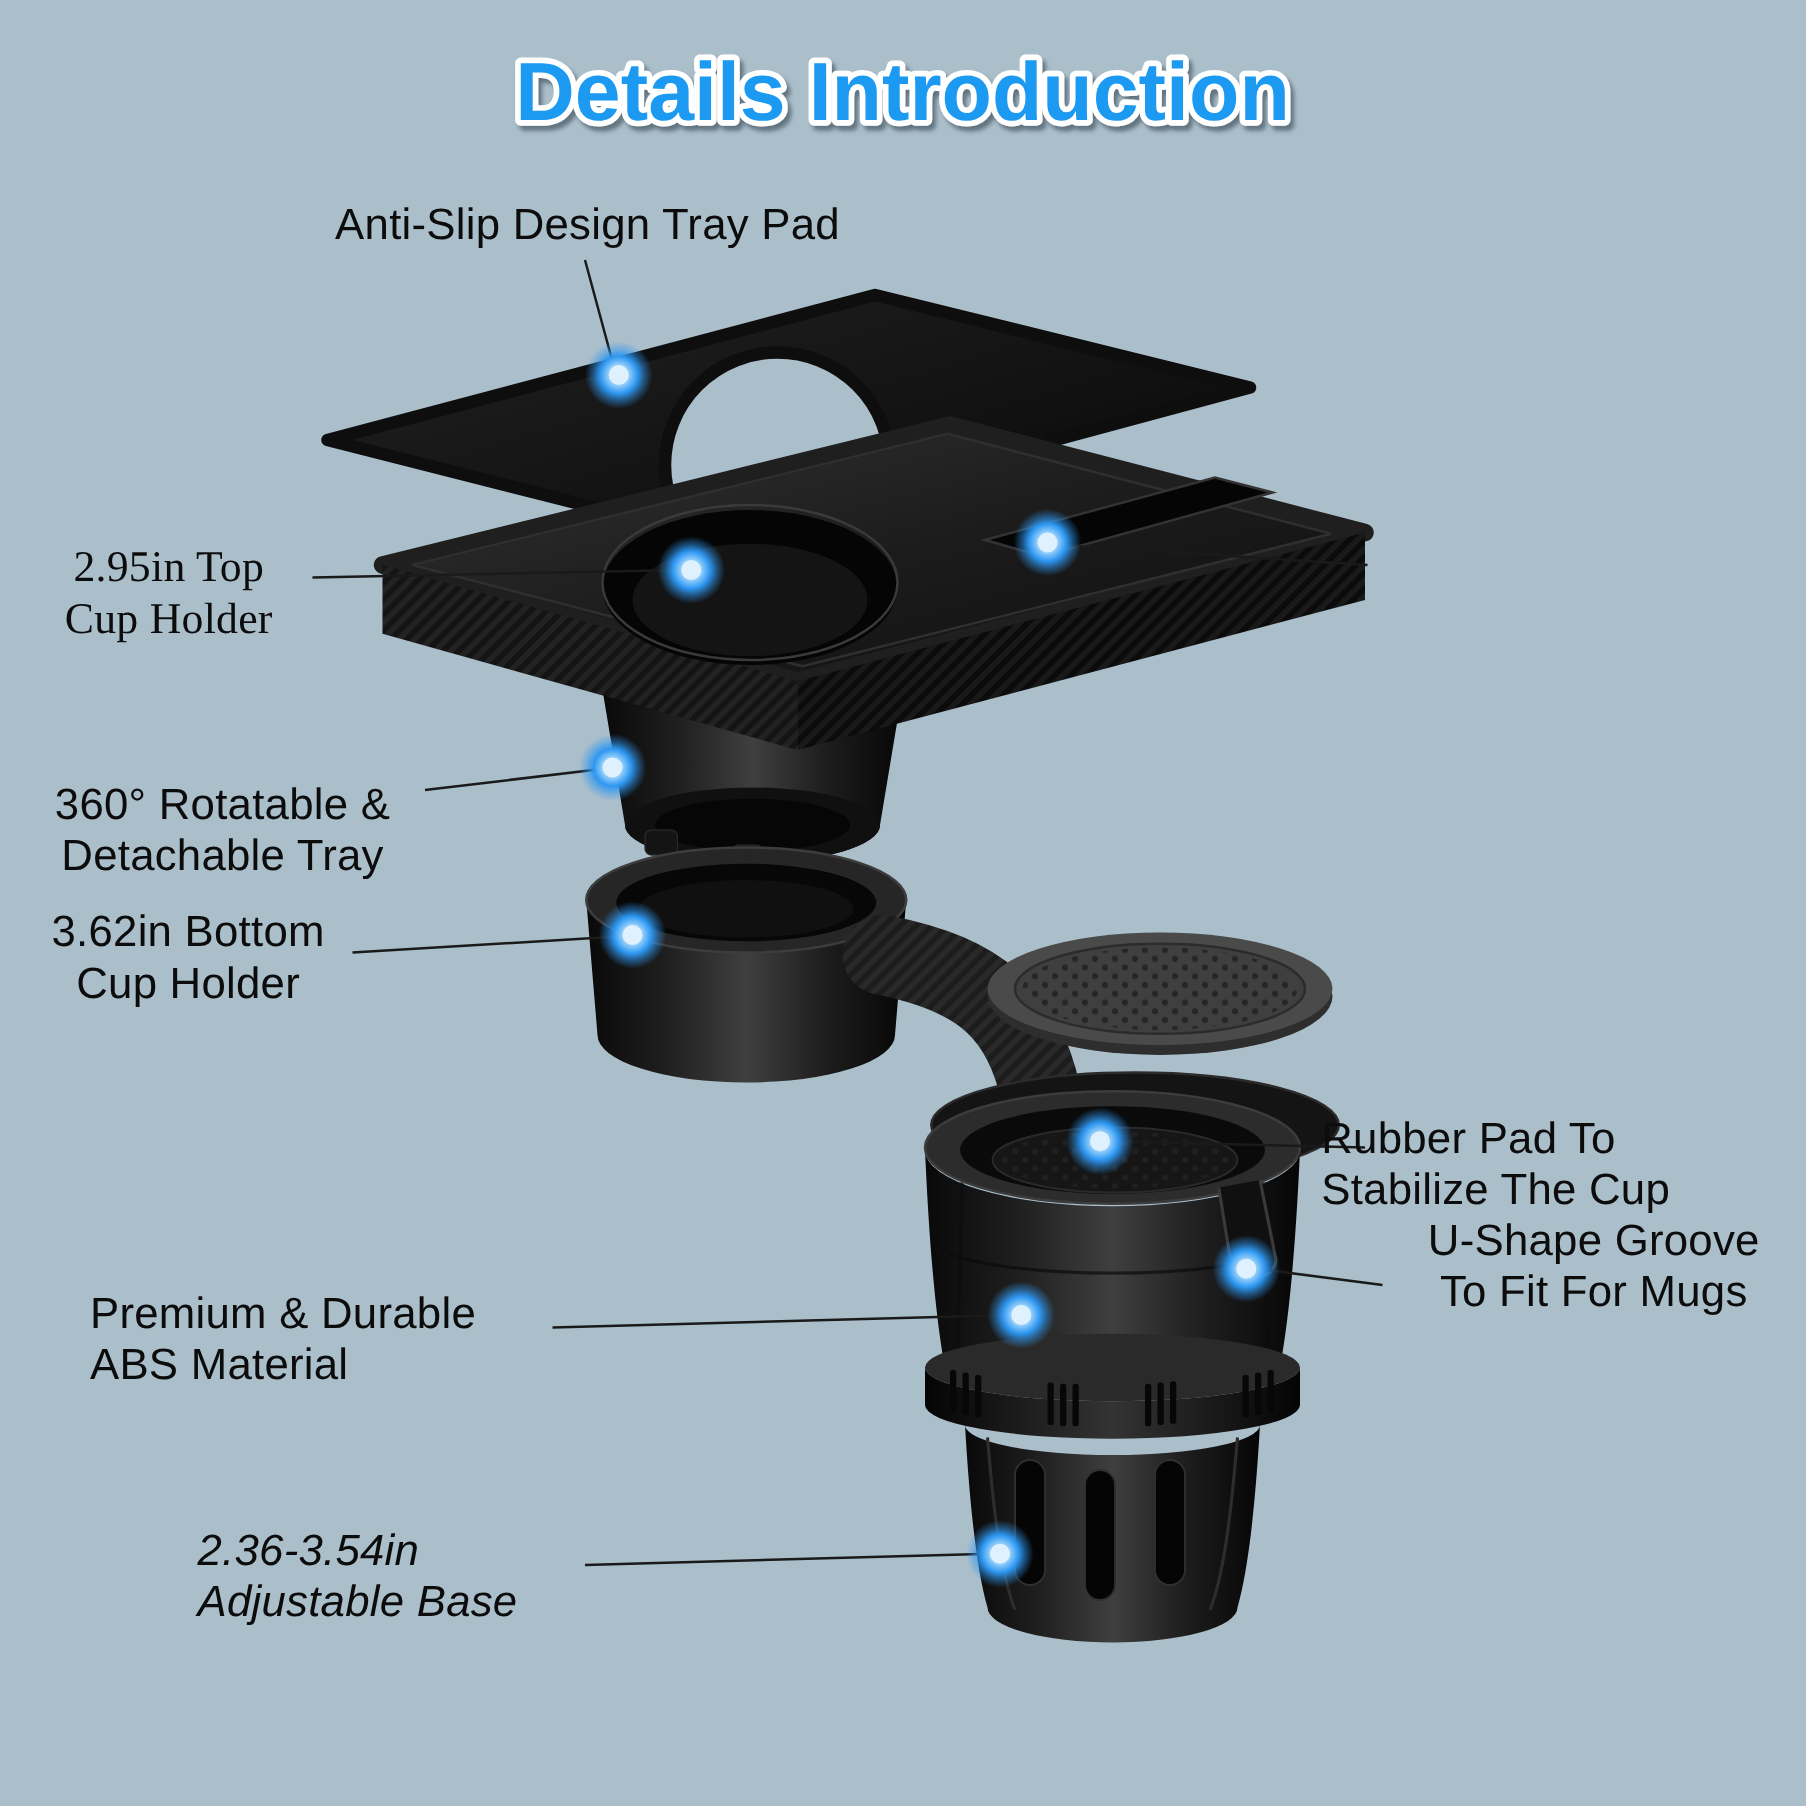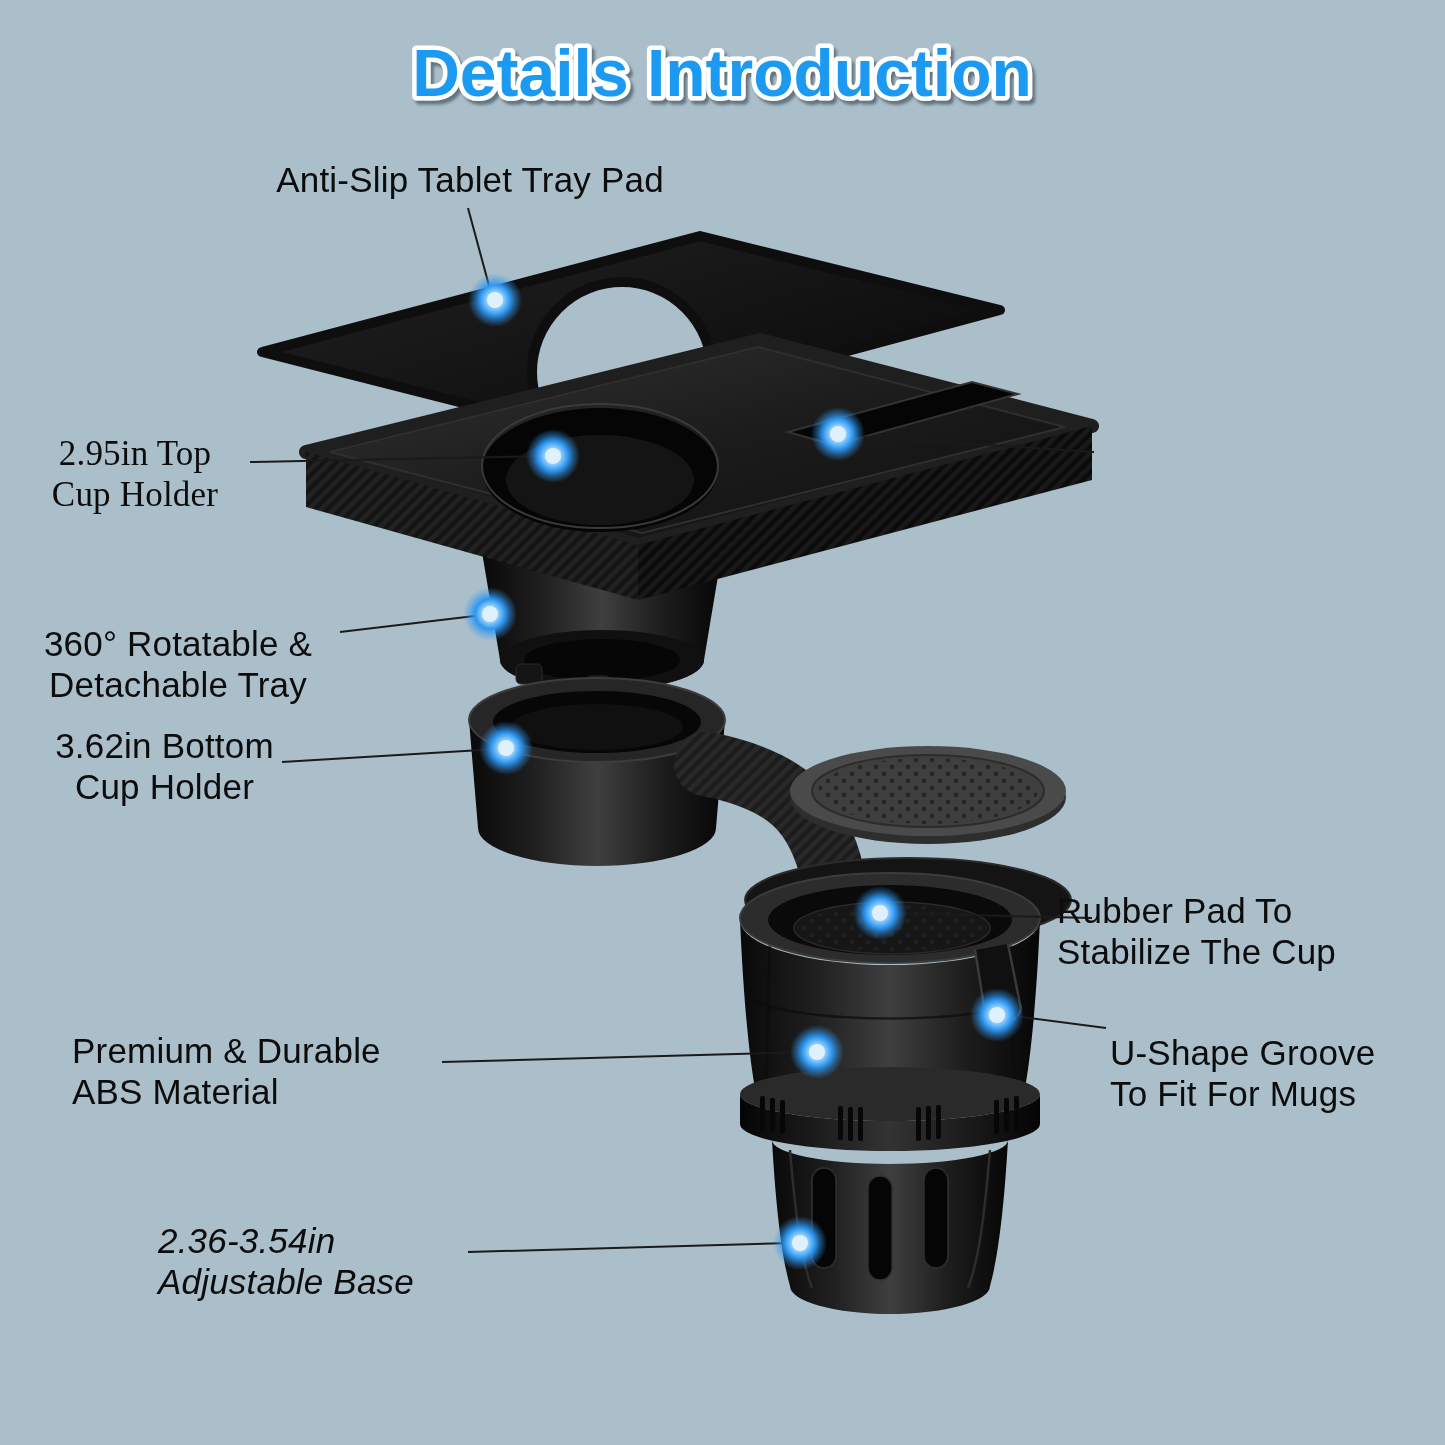--- a/index.html
+++ b/index.html
@@ -12,23 +12,23 @@
   .art{position:absolute;left:0;top:0;width:1445px;height:1445px;display:block;}
   .lbl{
     position:absolute;font-size:35px;line-height:1.16;color:#0c0c0c;
     white-space:pre-line;letter-spacing:0.2px;
   }
   .center{text-align:center;}
   #lbl-tray-pad{left:225px;top:160px;width:490px;}
   #lbl-top-cup{left:15px;top:434px;width:240px;font-family:Liberation Serif, serif;}
   #lbl-groove{left:1098px;top:418px;width:340px;}
   #lbl-rotatable{left:18px;top:612px;width:320px;margin-top:12px;}
-  #lbl-bottom-cup{left:32px;top:726px;width:265px;}
+  #lbl-bottom-cup{left:18px;top:726px;width:265px;}
   #lbl-rubber{left:1057px;top:891px;width:345px;}
-  #lbl-ugroove{left:1110px;top:1033px;width:330px;}
+  #lbl-ugroove{left:1110px;top:973px;width:330px;text-align:center;}
   #lbl-abs{left:72px;top:1031px;width:380px;}
   #lbl-base{left:158px;top:1221px;width:320px;font-style:italic;}
 </style>
 </head>
 <body>
 
 <div class="canvas">
 
   <svg class="art" viewBox="0 0 1445 1445" aria-hidden="true">
     <defs>
@@ -208,21 +208,21 @@
           <circle cx="800" cy="1243" r="27" fill="url(#dotGrad)"></circle>
           <circle cx="800" cy="1243" r="8" fill="#dff1ff"></circle>
         </g>
     </g>
   </svg>
 
   <svg class="title-svg" viewBox="0 0 1445 150">
     <text x="722" y="96" text-anchor="middle" font-family="Liberation Sans, sans-serif" font-size="66" font-weight="bold" fill="#1e9af2" stroke="#ffffff" stroke-width="9" stroke-linejoin="round" paint-order="stroke" filter="url(#titleShadow)">Details Introduction</text>
   </svg>
 
-  <div class="lbl center" id="lbl-tray-pad">Anti-Slip Tablet Tray Pad</div>
+  <div class="lbl center" id="lbl-tray-pad">Anti-Slip Design Tray Pad</div>
   <div class="lbl center" id="lbl-top-cup">2.95in Top
 Cup Holder</div>
   <div class="lbl center" id="lbl-rotatable">360° Rotatable &amp;
 Detachable Tray</div>
   <div class="lbl center" id="lbl-bottom-cup">3.62in Bottom
 Cup Holder</div>
   <div class="lbl" id="lbl-rubber">Rubber Pad To
 Stabilize The Cup</div>
   <div class="lbl" id="lbl-ugroove">U-Shape Groove
 To Fit For Mugs</div>

